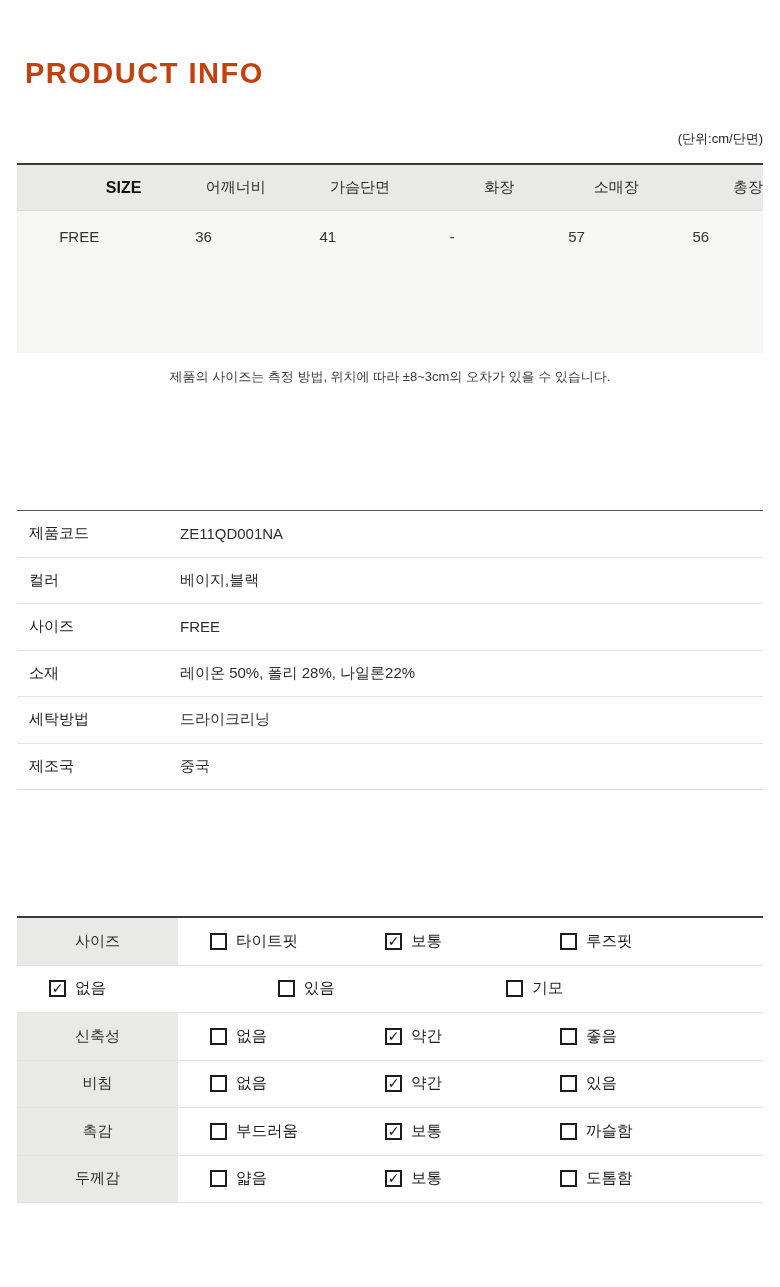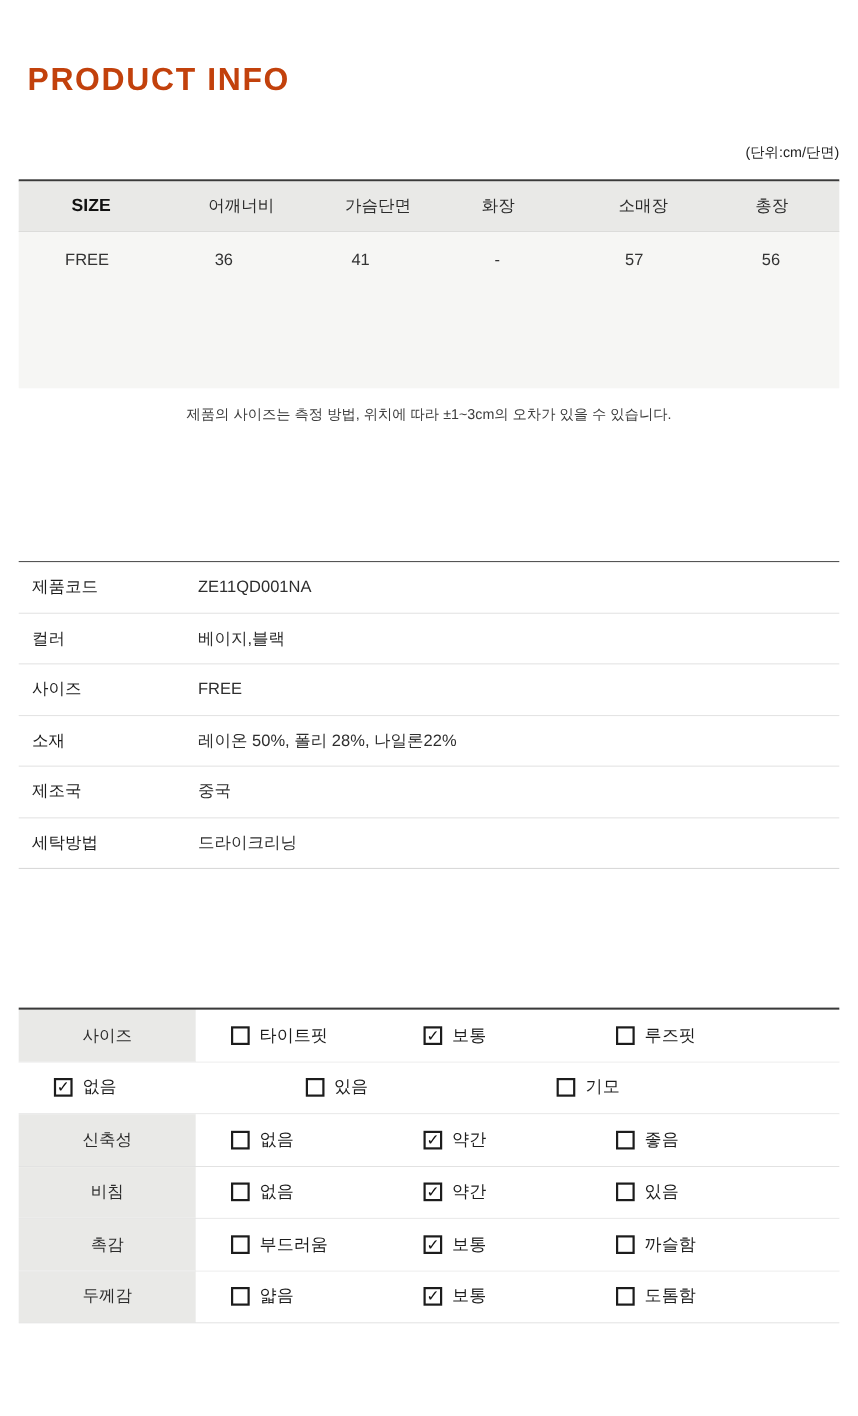--- a/index.html
+++ b/index.html
@@ -23,21 +23,21 @@
     font-size:13px; color:#222;margin-left:28px;
   }
 
   
   .size-table { position:absolute; left:17px; top:163px; width:746px; border-top:2px solid #3a3a3a; }
   .size-header {
     display:grid; grid-template-columns:repeat(6,1fr);
     height:46px; background:#e9e9e7; align-items:center;
     border-bottom:1px solid #dcdcda;
   }
-  .size-header .cell { text-align:left; font-size:15px; color:#2b2b2b;padding-left:48px; }
+  .size-header .cell { text-align:right; font-size:15px; color:#2b2b2b;padding-left:48px; }
   .size-header .cell.first { font-weight:bold; font-size:16px; color:#111; }
   .size-body { background:#f6f6f4; height:142px; }
   .size-row {
     display:grid; grid-template-columns:repeat(6,1fr);
     height:50px; align-items:center;
   }
   .size-row .cell { text-align:center; font-size:15px; color:#333; }
 
   .size-note {
     position:absolute; left:0; top:368px; width:780px;
@@ -101,47 +101,47 @@
           <div class="cell">FREE</div>
           <div class="cell">36</div>
           <div class="cell">41</div>
           <div class="cell">-</div>
           <div class="cell">57</div>
           <div class="cell">56</div>
         </div>
       </div>
   </div>
 
-  <div class="size-note">제품의 사이즈는 측정 방법, 위치에 따라 ±1~3cm의 오차가 있을 수 있습니다.</div>
+  <div class="size-note">제품의 사이즈는 측정 방법, 위치에 따라 ±8~3cm의 오차가 있을 수 있습니다.</div>
 
   <div class="spec-table" id="spec-table">
       <div class="spec-row">
         <div class="spec-label">제품코드</div>
         <div class="spec-value">ZE11QD001NA</div>
       </div>
       <div class="spec-row">
         <div class="spec-label">컬러</div>
         <div class="spec-value">베이지,블랙</div>
       </div>
       <div class="spec-row">
         <div class="spec-label">사이즈</div>
         <div class="spec-value">FREE</div>
       </div>
       <div class="spec-row">
         <div class="spec-label">소재</div>
         <div class="spec-value">레이온 50%, 폴리 28%, 나일론22%</div>
       </div>
       <div class="spec-row">
+        <div class="spec-label">세탁방법</div>
+        <div class="spec-value">드라이크리닝</div>
+      </div>
+      <div class="spec-row">
         <div class="spec-label">제조국</div>
         <div class="spec-value">중국</div>
       </div>
-      <div class="spec-row">
-        <div class="spec-label">세탁방법</div>
-        <div class="spec-value">드라이크리닝</div>
-      </div>
     </div>
 
   <div class="attr-table" id="attr-table">
       <div class="attr-row">
         <div class="attr-label">사이즈</div>
         <div class="attr-options">
           <div class="attr-option">
             <span class="checkbox"></span>
             <span class="opt-label">타이트핏</span>
           </div>

